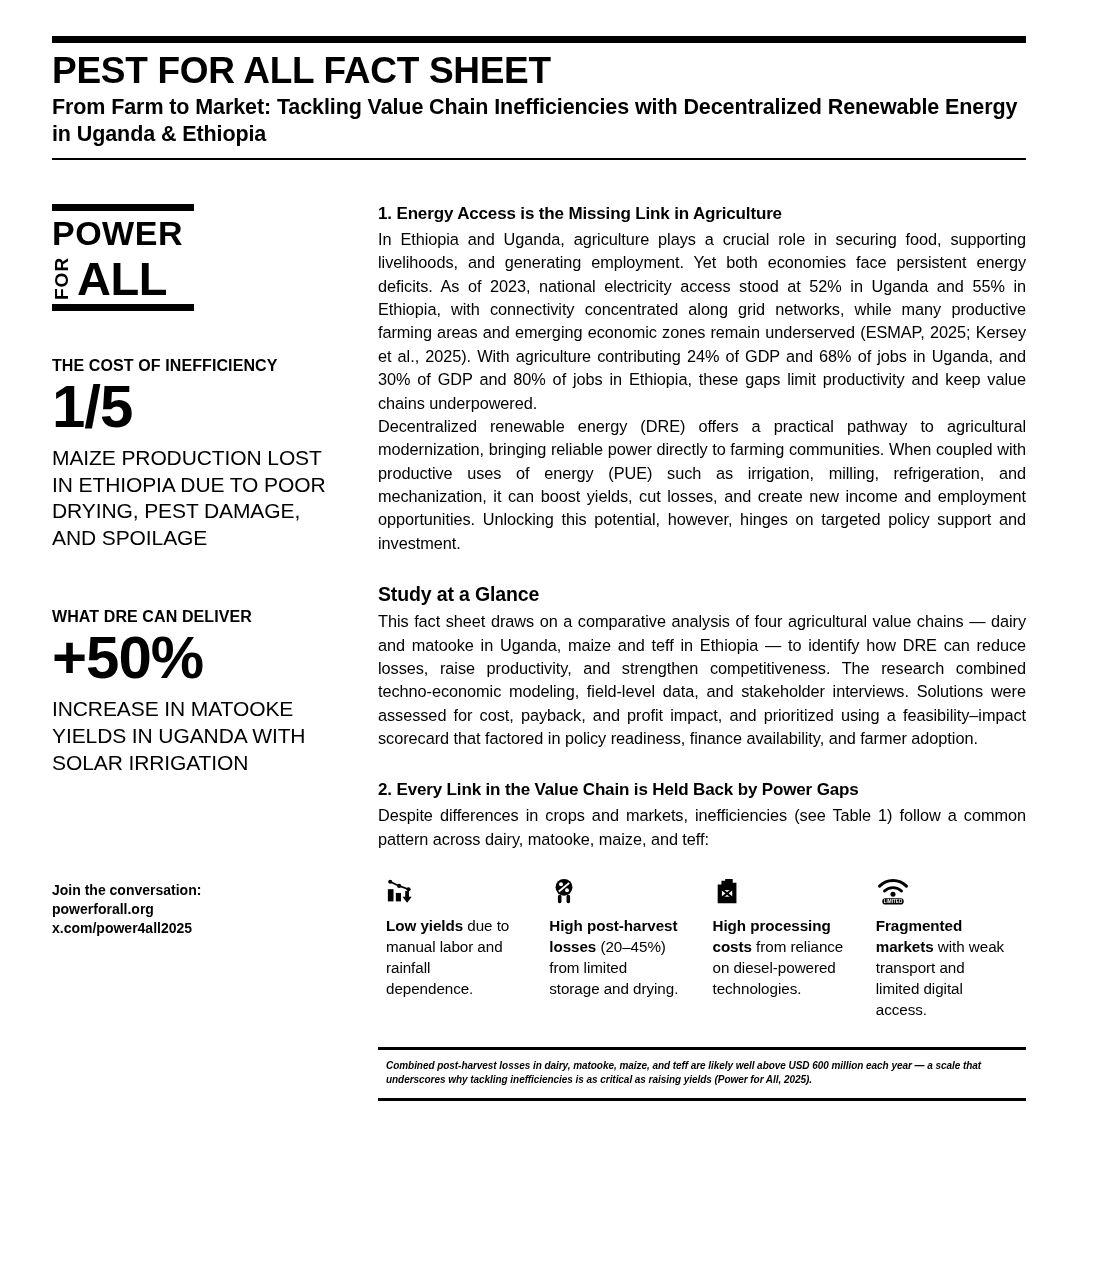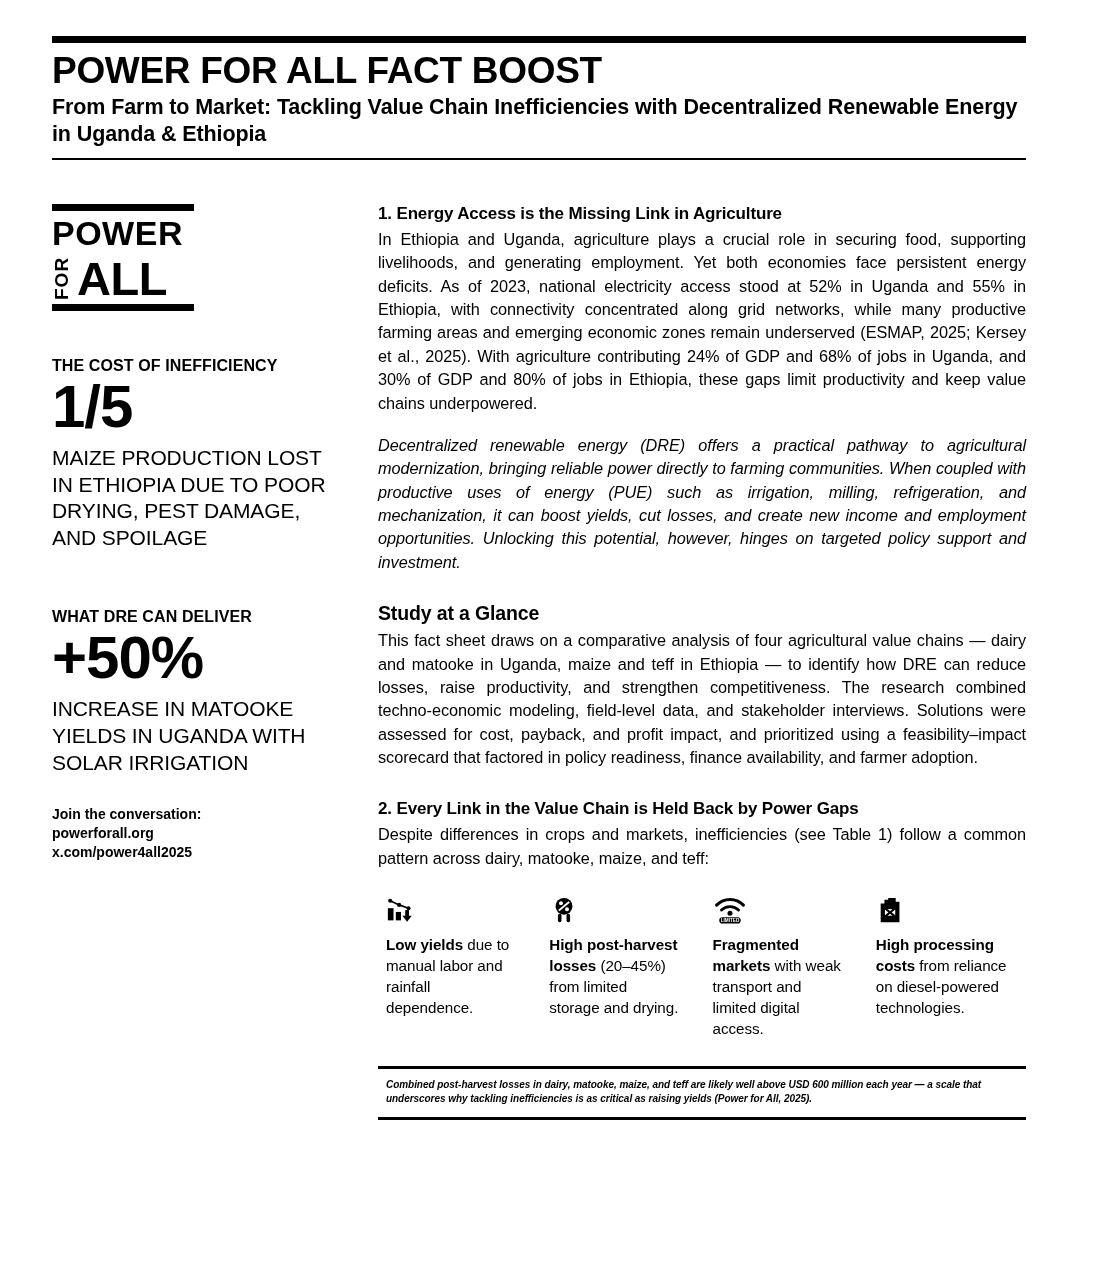--- a/index.html
+++ b/index.html
@@ -132,21 +132,21 @@
     letter-spacing: -1px;
     margin: 2px 0 8px 0;
   }
   .stat-desc {
     font-size: 21px;
     font-weight: 400;
     line-height: 1.28;
     letter-spacing: -0.1px;
   }
   .stat-gap-a { margin-bottom: 56px; }
-  .stat-gap-b { margin-bottom: 28px; }
+  .stat-gap-b { margin-bottom: 104px; }
 
   
   .footer {
     margin-top: 4px;
     font-size: 14px;
     line-height: 1.38;
     font-weight: 700;
   }
   .footer-head { font-weight: 700; }
   .footer-link { font-weight: 700; }
@@ -168,22 +168,20 @@
     letter-spacing: -0.15px;
   }
   p.body {
     font-size: 16.3px;
     line-height: 1.435;
     text-align: justify;
     margin: 0 0 0 0;
     letter-spacing: -0.05px;
   }
   p.body + p.body {
-    margin-top: 19px;
-    font-style: italic;
   }
 
   
   .icon-grid {
     display: flex;
     margin-top: 26px;
     gap: 13px;
     margin-left: 8px;
   }
   .icon-cell {
@@ -215,21 +213,21 @@
     letter-spacing: -0.05px;
   }
 </style>
 </head>
 <body>
 
 <div class="page">
 
   <div class="header">
     <div class="rule-thick"></div>
-    <div class="header-title">POWER FOR ALL FACT BOOST</div>
+    <div class="header-title">PEST FOR ALL FACT SHEET</div>
     <div class="header-sub">From Farm to Market: Tackling Value Chain Inefficiencies with Decentralized Renewable Energy in Uganda &amp; Ethiopia</div>
     <div class="rule-thin"></div>
   </div>
 
   <div class="columns">
 
     <div class="col-left">
 
       <div class="logo">
         <div class="logo-bar"></div>
@@ -301,44 +299,44 @@
               <path d="M10.5 15.5 L21.5 6.5" stroke="#fff" stroke-width="2" fill="none"></path>
               <rect x="9.5" y="19" width="3.8" height="9" rx="1.8" fill="#000"></rect>
               <rect x="18.7" y="19" width="3.8" height="9" rx="1.8" fill="#000"></rect>
             </svg>
           </div>
           <div class="icon-text"><b>High post-harvest losses</b><span> (20–45%) from limited storage and drying.</span></div>
         </div>
 
         <div class="icon-cell">
           <div class="icon-glyph">
+            <svg width="30" height="30" viewBox="0 0 32 32" aria-hidden="true">
+              <path d="M13 2 L21 2 L21 6 L25 6 L25 28 L5 28 L5 8 L9 8 L9 4 L13 4 Z" fill="#000"></path>
+              <rect x="9.5" y="13" width="11" height="9" fill="#fff"></rect>
+              <path d="M9.5 13 L20.5 22 M20.5 13 L9.5 22" stroke="#000" stroke-width="2.2"></path>
+              <rect x="8.5" y="12" width="13" height="2" fill="#000"></rect>
+              <rect x="8.5" y="21" width="13" height="2" fill="#000"></rect>
+            </svg>
+          </div>
+          <div class="icon-text"><b>High processing costs</b><span> from reliance on diesel-powered technologies.</span></div>
+        </div>
+
+        <div class="icon-cell">
+          <div class="icon-glyph">
             <svg width="34" height="30" viewBox="0 0 38 32" aria-hidden="true">
               <path d="M4 9.5 A21 21 0 0 1 34 9.5" stroke="#000" stroke-width="3.4" fill="none" stroke-linecap="round"></path>
               <path d="M9.5 15 A13.5 13.5 0 0 1 28.5 15" stroke="#000" stroke-width="3.2" fill="none" stroke-linecap="round"></path>
               <circle cx="19" cy="18.5" r="2.8" fill="#000"></circle>
               <rect x="7" y="23" width="24" height="7" rx="3.5" fill="#000"></rect>
               <text x="19" y="28.2" font-family="'Liberation Sans', sans-serif" font-size="5.2" font-weight="700" fill="#fff" text-anchor="middle">LIMITED</text>
             </svg>
           </div>
           <div class="icon-text"><b>Fragmented markets</b><span> with weak transport and limited digital access.</span></div>
         </div>
 
-        <div class="icon-cell">
-          <div class="icon-glyph">
-            <svg width="30" height="30" viewBox="0 0 32 32" aria-hidden="true">
-              <path d="M13 2 L21 2 L21 6 L25 6 L25 28 L5 28 L5 8 L9 8 L9 4 L13 4 Z" fill="#000"></path>
-              <rect x="9.5" y="13" width="11" height="9" fill="#fff"></rect>
-              <path d="M9.5 13 L20.5 22 M20.5 13 L9.5 22" stroke="#000" stroke-width="2.2"></path>
-              <rect x="8.5" y="12" width="13" height="2" fill="#000"></rect>
-              <rect x="8.5" y="21" width="13" height="2" fill="#000"></rect>
-            </svg>
-          </div>
-          <div class="icon-text"><b>High processing costs</b><span> from reliance on diesel-powered technologies.</span></div>
-        </div>
-
       </div>
 
       <div class="callout">
         <div class="rule-medium"></div>
         <div class="callout-text">Combined post-harvest losses in dairy, matooke, maize, and teff are likely well above USD 600 million each year — a scale that underscores why tackling inefficiencies is as critical as raising yields (Power for All, 2025).</div>
         <div class="rule-medium"></div>
       </div>
 
     </div>
   </div>

